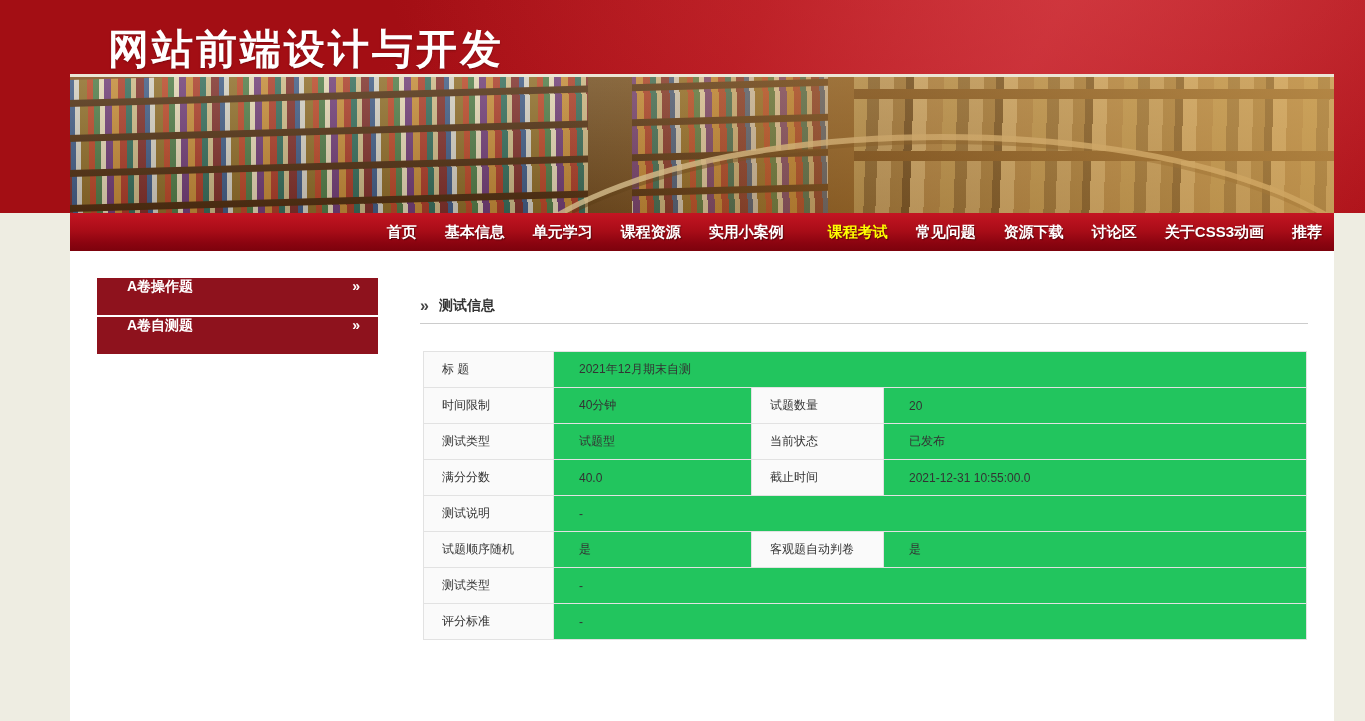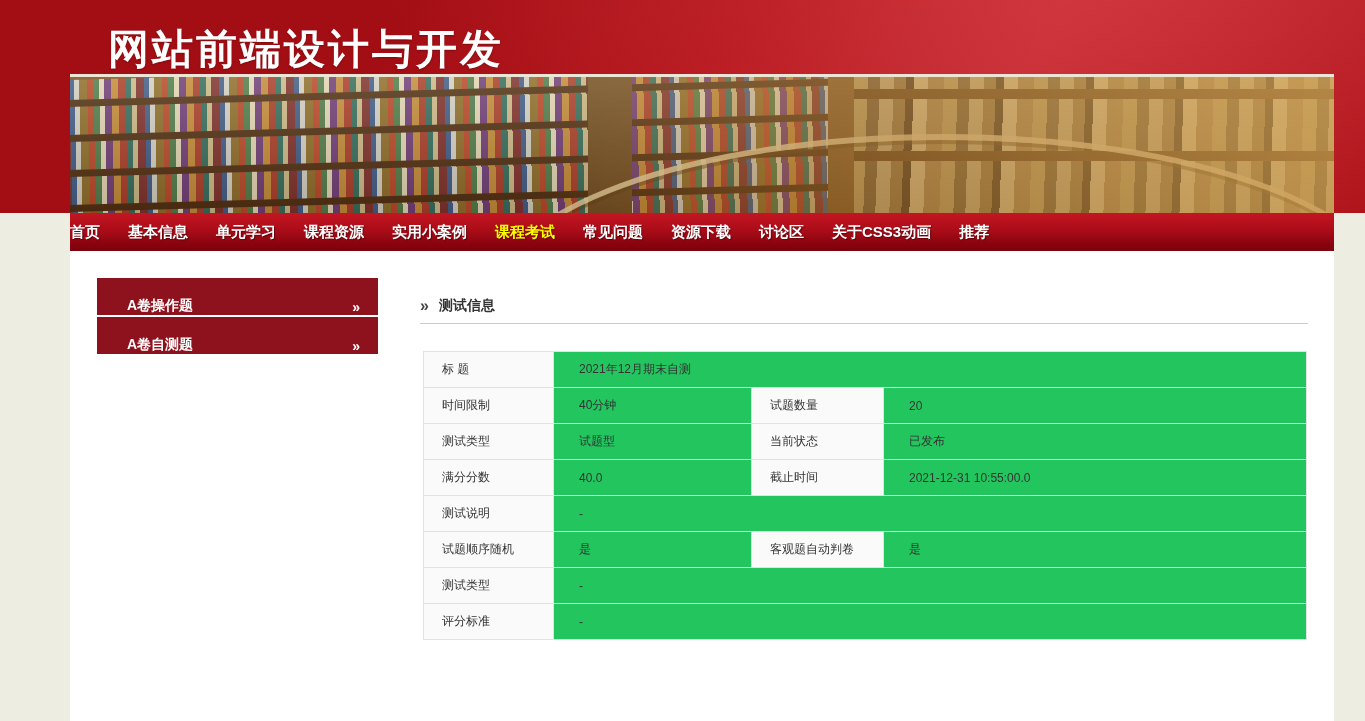--- a/index.html
+++ b/index.html
@@ -66,40 +66,40 @@
     position:absolute; inset:0;
     background:
       linear-gradient(to right, rgba(140,80,20,0) 38%, rgba(176,118,44,.45) 64%, rgba(208,156,76,.68) 100%),
       linear-gradient(to bottom, rgba(255,240,210,.18), rgba(60,30,5,.18));
   }
 
   
   .main-nav {
     position:absolute; left:70px; top:213px; width:1264px; height:38px;
     background:linear-gradient(to bottom, #c41522 0%, #aa0d18 45%, #8c0410 78%, #7c020c 100%);
-    display:flex; align-items:center; 
+    display:flex; align-items:center; justify-content:flex-end;
     gap:28px; padding-right:12px;
   }
   .nav-item {
     color:#ffffff; font-size:15px; font-weight:bold; text-decoration:none;
     text-shadow:1px 1px 1px rgba(0,0,0,.4); white-space:nowrap; cursor:pointer;
   }
-  .nav-item.active { color:#ffff00; }
+  .nav-item.active { color:#ffff00;margin-left:16px; }
 
   
   .content {
     position:absolute; left:70px; top:251px; width:1264px; height:470px;
     background:#ffffff;
   }
 
   
   .sidebar { position:absolute; left:27px; top:27px; width:281px; }
   .sidebar-item {
     height:37px; background:#8E121D; color:#ffffff;
-    display:flex; align-items:flex-end; justify-content:space-between;
+    display:flex; align-items:flex-start; justify-content:space-between;
     padding:0 18px 0 30px; font-size:14px; font-weight:bold;
     margin-bottom:2px; cursor:pointer;
   }
   .sidebar-item .chev { font-size:14px; font-weight:bold; }
 
   
   .section-head {
     position:absolute; left:350px; top:46px;
     display:flex; align-items:center; gap:10px;
     color:#333333; font-size:14px; font-weight:bold;

